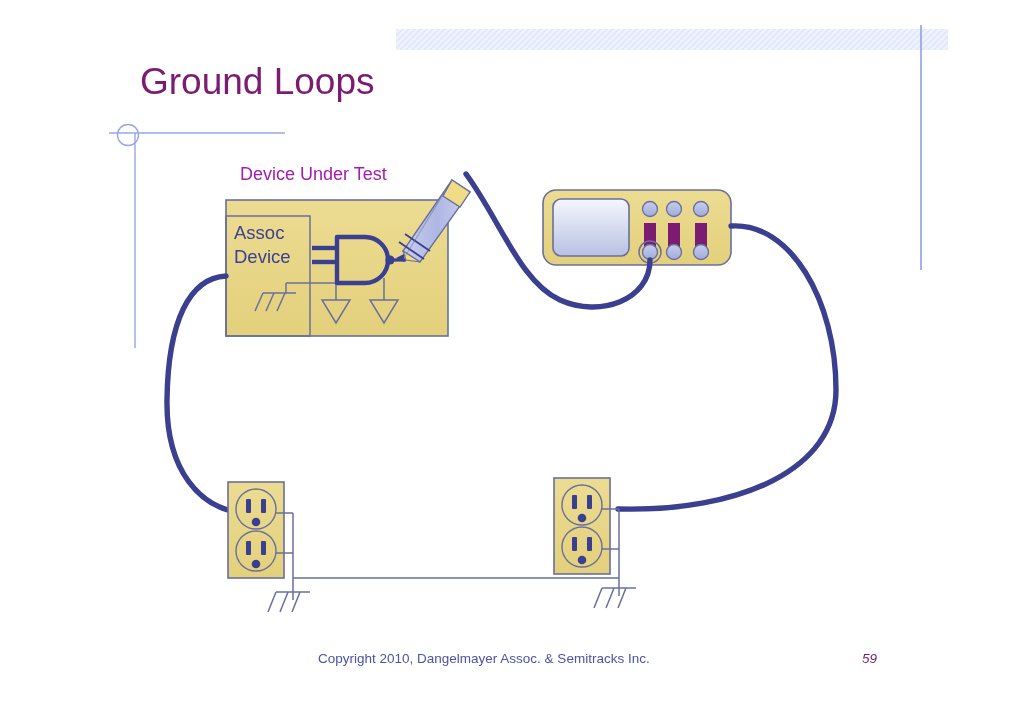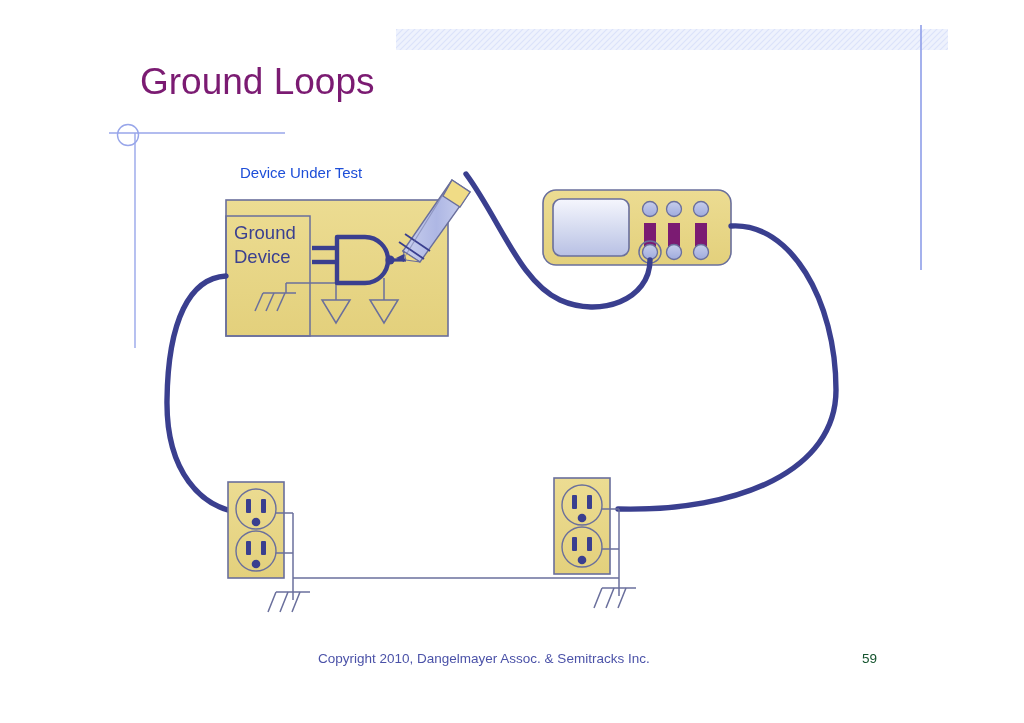--- a/index.html
+++ b/index.html
@@ -11,33 +11,33 @@
   #slide{position:absolute;inset:0;width:1024px;height:723px;background:#ffffff;}
   #art{position:absolute;left:0;top:0;width:1024px;height:723px;}
 
   .title{
     position:absolute;left:140px;top:62px;
     font-size:37px;font-weight:400;letter-spacing:0px;
     color:#7b1b72;line-height:1.1;white-space:nowrap;
   }
   .dut-label{
     position:absolute;left:240px;top:164px;
-    font-size:15px;color:#1d4ed8;white-space:nowrap;
+    font-size:18px;color:#a21caf;white-space:nowrap;
   }
   .ps-label{
     position:absolute;left:234px;top:221px;
     font-size:18.5px;color:#3b4090;line-height:1.28;white-space:nowrap;
   }
   .footer-copy{
     position:absolute;left:318px;top:651px;
     font-size:13.5px;color:#4b52a8;white-space:nowrap;text-align:right;
   }
   .footer-page{
     position:absolute;left:862px;top:651px;
-    font-size:13.5px;color:#14532d;white-space:nowrap;
+    font-size:13.5px;color:#701a75;white-space:nowrap;font-style:italic;
   }
 </style>
 </head>
 <body>
 
 <div id="slide">
 
   <svg id="art" viewBox="0 0 1024 723">
     <defs>
       <pattern id="hatch" width="6" height="6" patternUnits="userSpaceOnUse">
@@ -231,20 +231,20 @@
     <g stroke="#6a6f9c" stroke-width="1.5" fill="none">
       <path d="M293 578 L619 578"></path>
     </g>
   </svg>
 
   <div class="title">Ground Loops</div>
 
   <div class="dut-label">Device Under Test</div>
 
   <div class="ps-label">
-    <div>Ground</div>
+    <div>Assoc</div>
     <div>Device</div>
   </div>
 
   <div class="footer-copy">Copyright 2010, Dangelmayer Assoc. &amp; Semitracks Inc.</div>
   <div class="footer-page">59</div>
 
 </div>
 
 </body></html>

